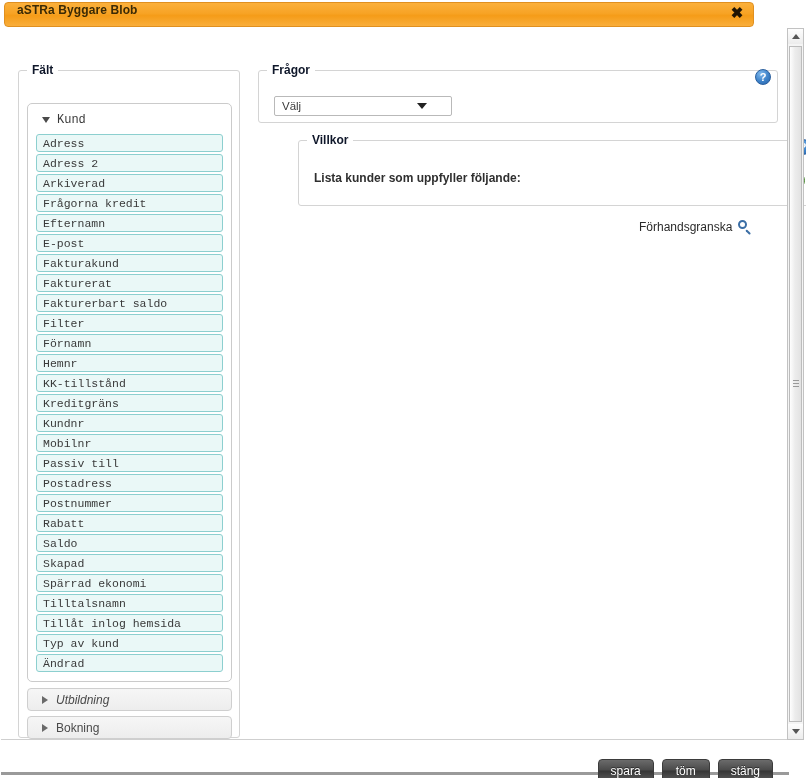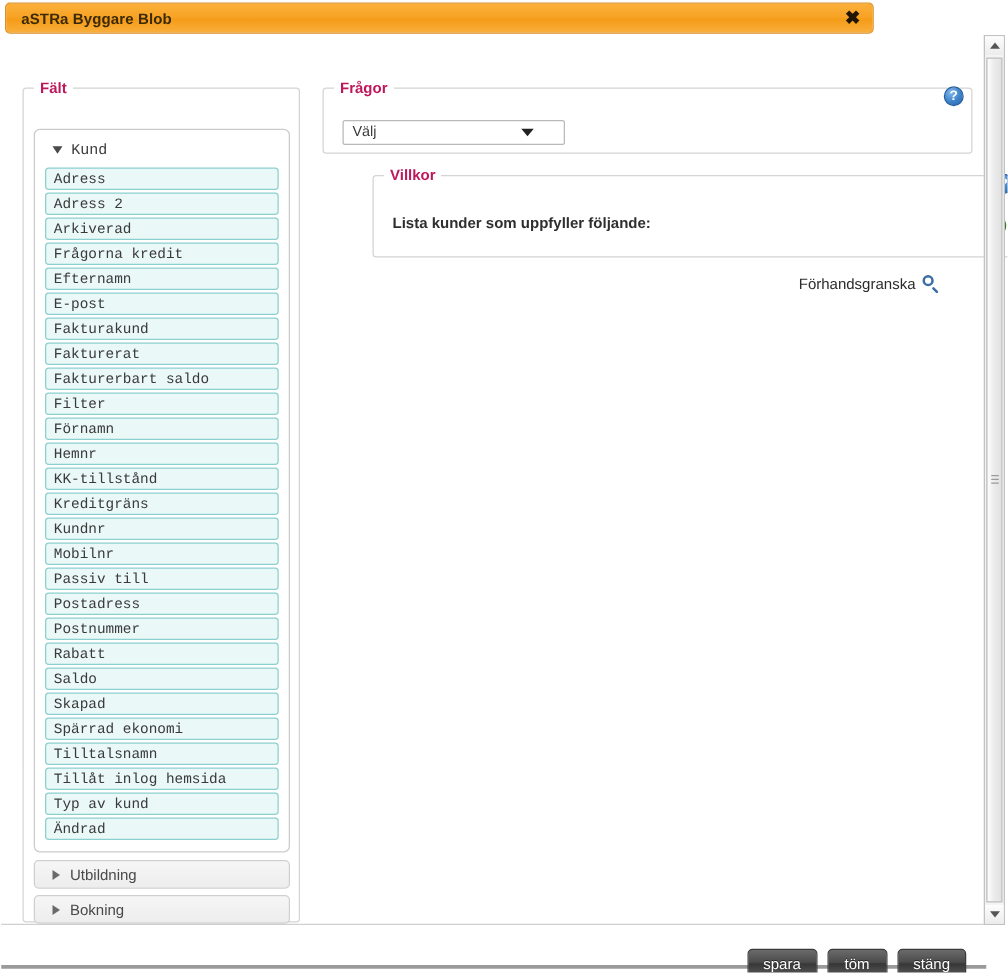--- a/index.html
+++ b/index.html
@@ -24,28 +24,27 @@
     height: 778px;
     box-sizing: border-box;
     background: #ffffff;
     overflow: hidden;
   }
 
   
   .titlebar {
     position: absolute;
     left: 4px; top: 2px;
-    width: 695px;
+    width: 750px;
     height: 25px;
     box-sizing: border-box;
     border: 1px solid #e09020;
     border-radius: 4px;
     background: linear-gradient(to bottom, #fbb03b 0%, #f7a325 45%, #f59c18 55%, #f9ae3c 100%);
     display: flex;
-    align-items: center;
     justify-content: space-between;
     padding: 0 7px 0 12px;
   }
   .titlebar-title {
     font-size: 12px;
     font-weight: bold;
     color: #3b2a05;
     letter-spacing: 0.1px;
     white-space: nowrap;
   }
@@ -95,21 +94,21 @@
     box-sizing: border-box;
     margin: 0;
     border: 1px solid #d4d4d4;
     border-radius: 3px;
     padding: 0;
     background: #ffffff;
   }
   fieldset.panel > legend {
     font-size: 12px;
     font-weight: bold;
-    color: #be185d;
+    color: #0f172a;
     padding: 0 5px;
     margin-left: 8px;
   }
 
   
   #falt-panel {
     left: 17px; top: 5px;
     width: 222px;
     height: 675px;
   }
@@ -448,21 +447,21 @@
               <div class="field-item">Skapad</div>
               <div class="field-item">Spärrad ekonomi</div>
               <div class="field-item">Tilltalsnamn</div>
               <div class="field-item">Tillåt inlog hemsida</div>
               <div class="field-item">Typ av kund</div>
               <div class="field-item">Ändrad</div>
             </div>
         </div>
 
         <div id="collapsed-groups">
-            <div class="collapsed-group" style="top: 611px;">
+            <div class="collapsed-group" style="top: 611px; font-style: italic;">
               <span class="tri-right"></span>
               <span>Utbildning</span>
             </div>
             <div class="collapsed-group" style="top: 639px;">
               <span class="tri-right"></span>
               <span>Bokning</span>
             </div>
           </div>
       </div>
     </fieldset>

